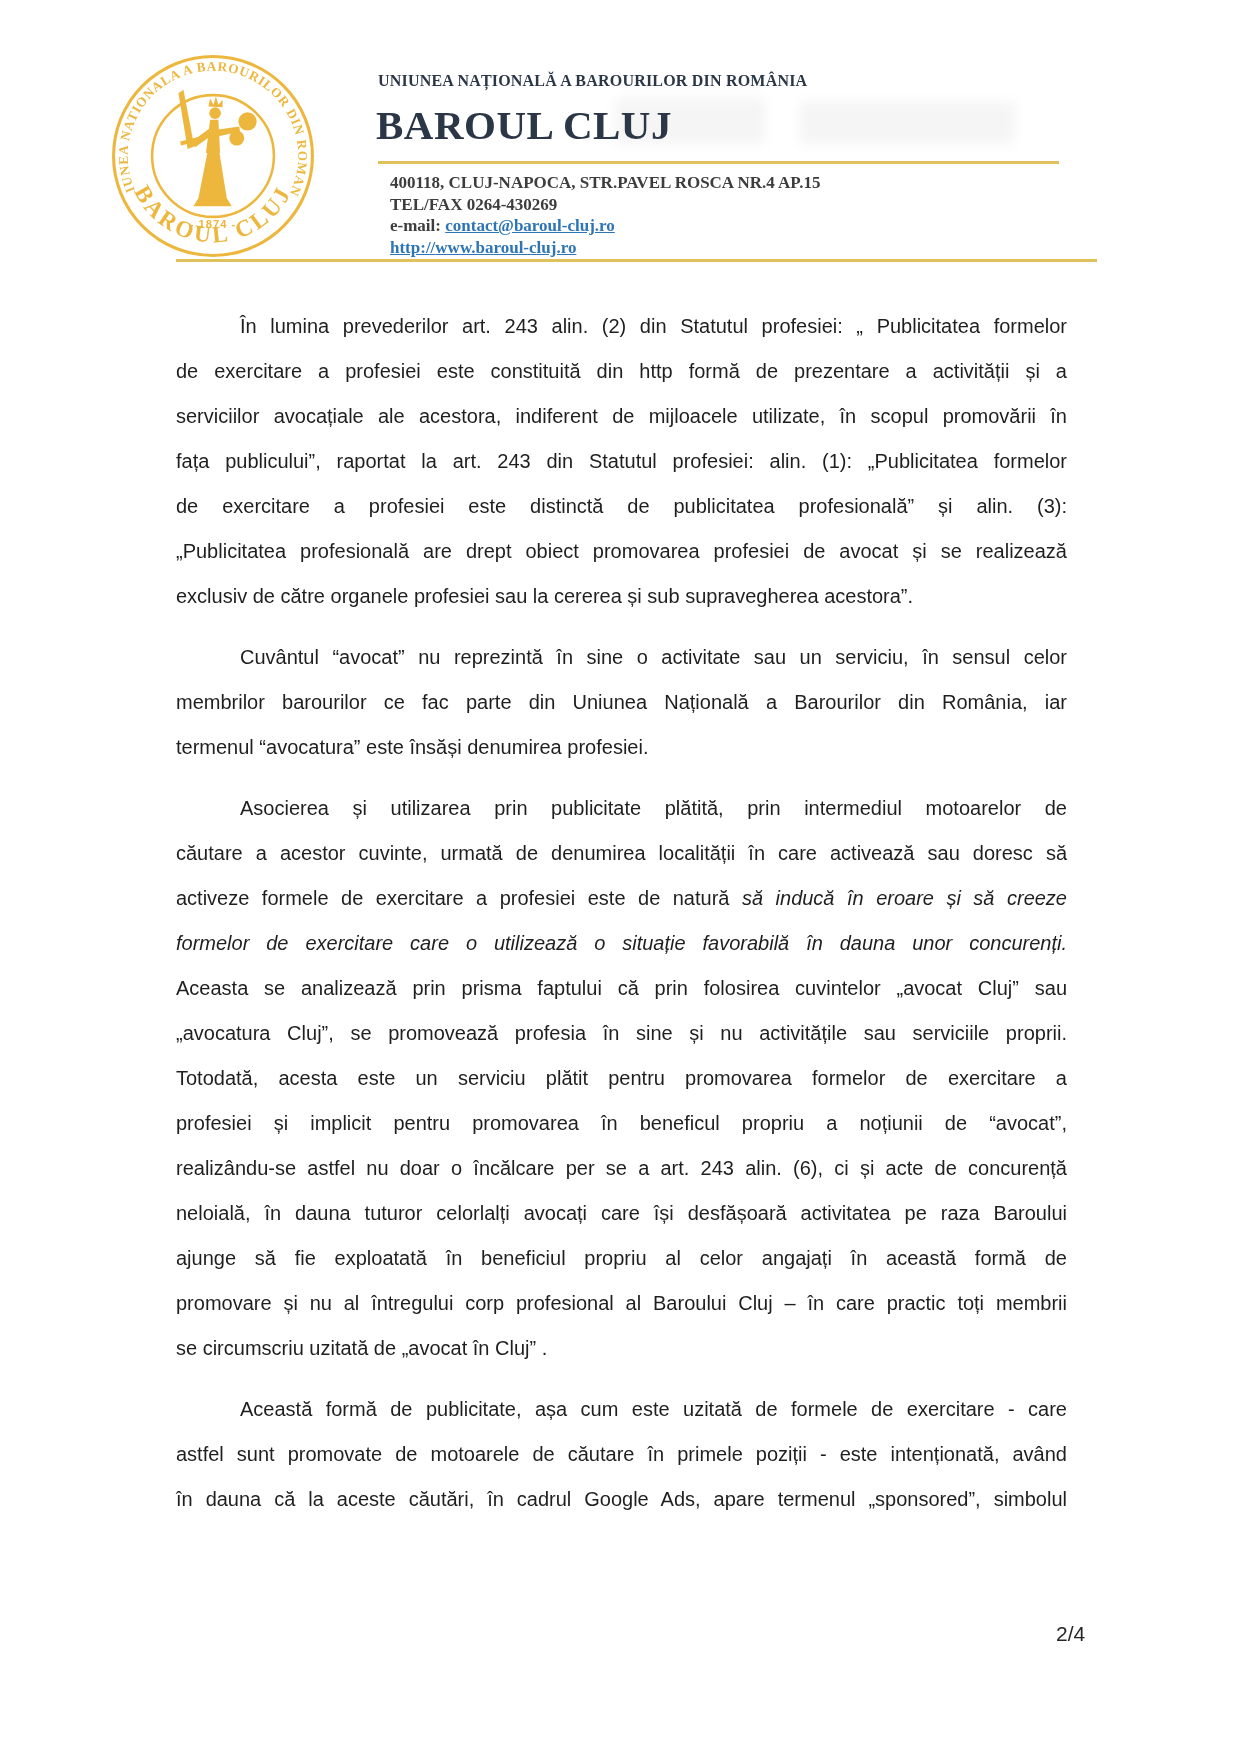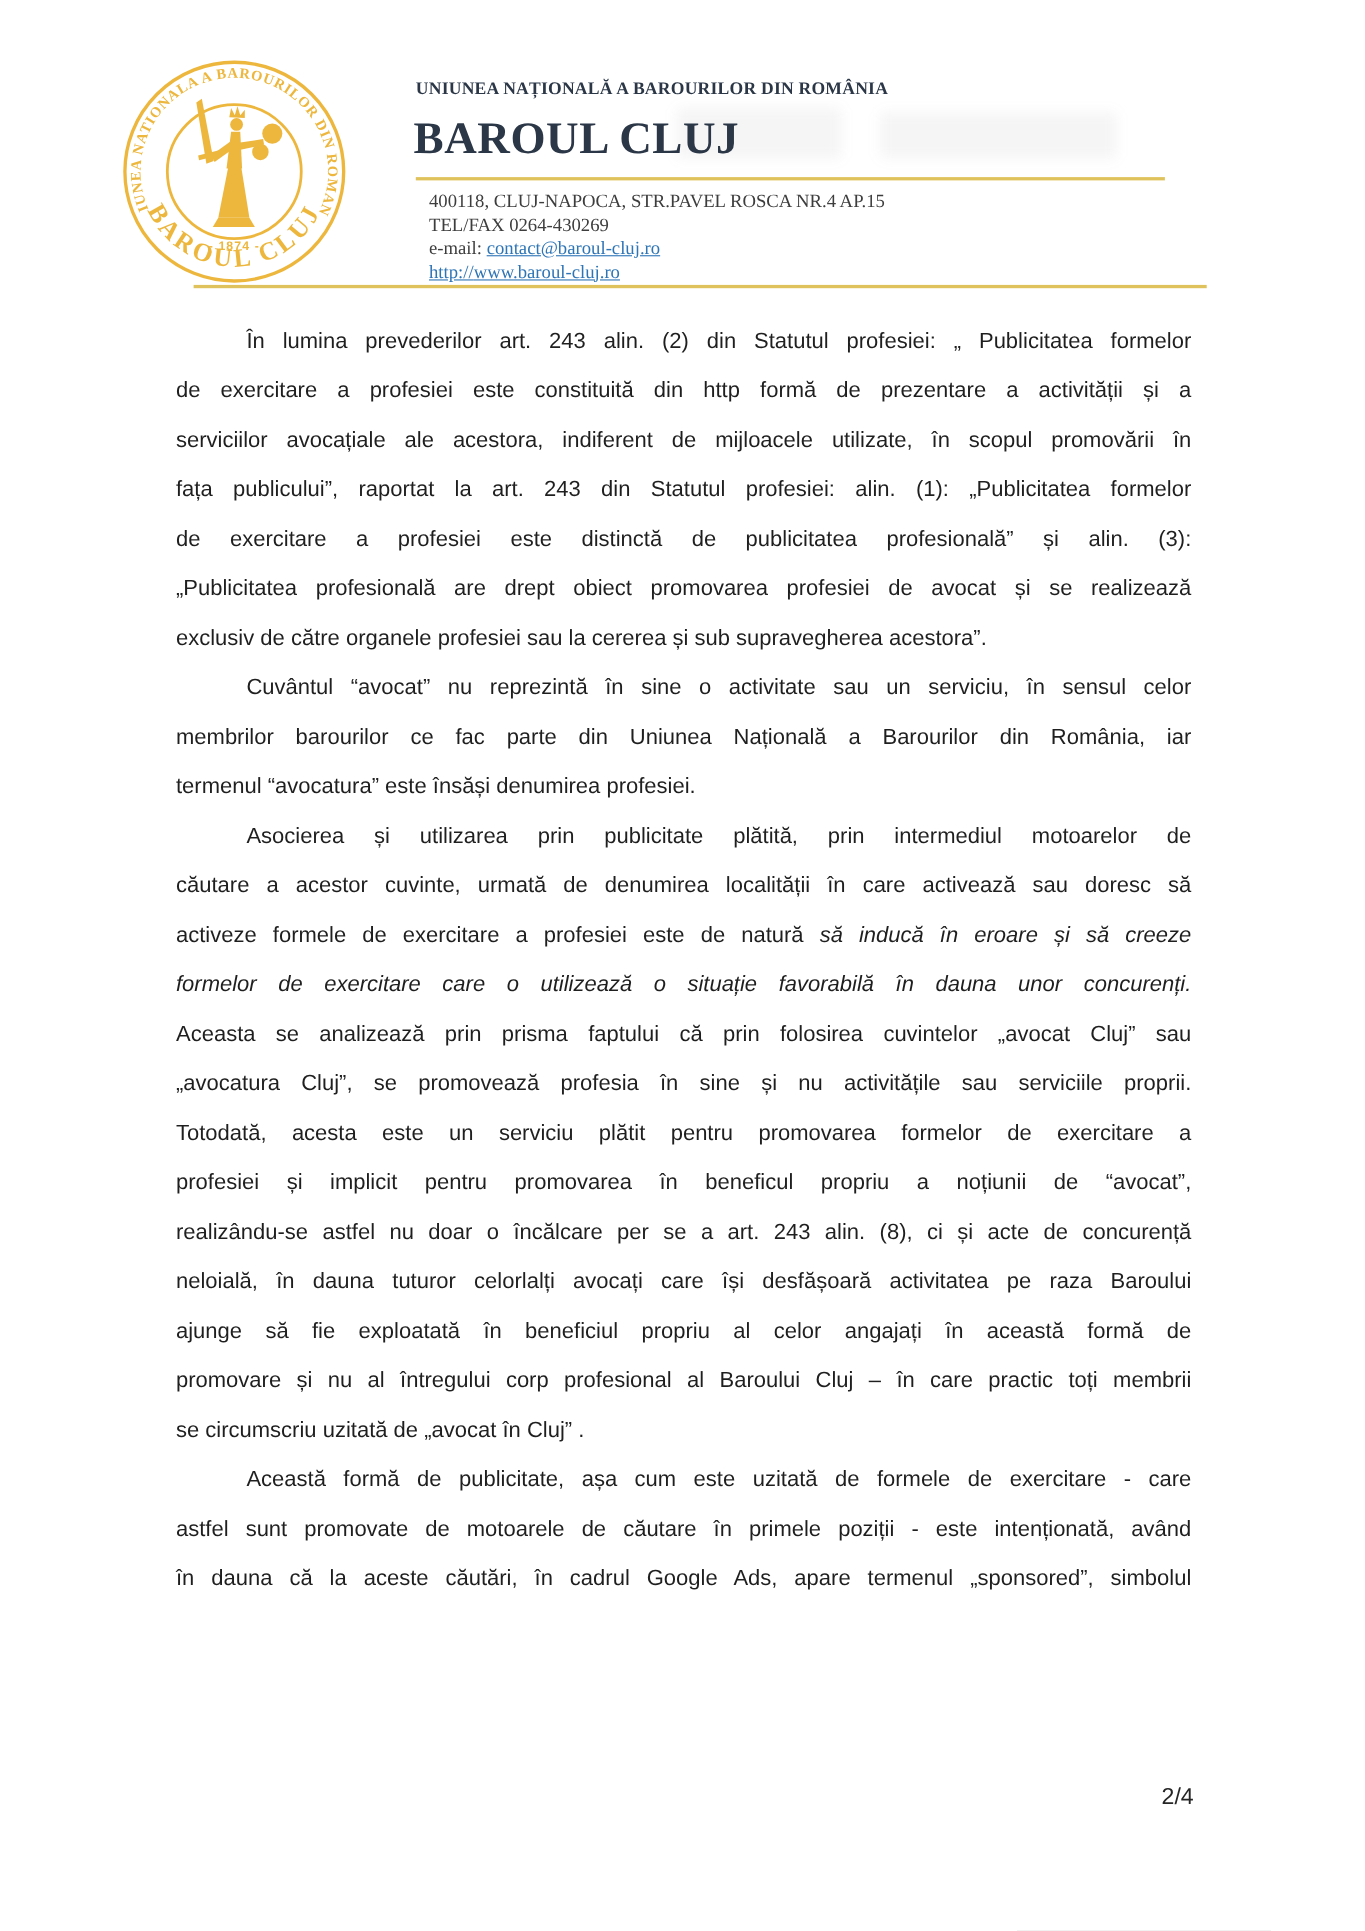--- a/index.html
+++ b/index.html
@@ -30,28 +30,28 @@
   .ghost { position:absolute; background:rgba(110,110,110,0.07); filter:blur(6px); border-radius:4px; }
   .g1 { left:615px; top:98px; width:150px; height:46px; }
   .g2 { left:800px; top:102px; width:215px; height:42px; }
 
   .rule { position:absolute; height:3px; background:#E0C25C; }
   .rule1 { left:378px; top:161px; width:681px; }
   .rule2 { left:176px; top:259px; width:921px; }
 
   .address {
     position:absolute; left:390px; top:172px;
-    font-family:"Liberation Serif", serif; font-weight:normal;
+    font-family:"Liberation Serif", serif; font-weight:bold;
     font-size:17px; line-height:21.5px; color:#3D3D3D;
   }
   .link { color:#2E75B6; text-decoration:underline; cursor:pointer; }
 
   
   .body { position:absolute; left:160px; top:288px; width:923px; color:#1F1F1F; }
-  .para { margin:0; }
+  .para { margin:16px; }
   .tline {
     font-size:20px; line-height:45px;
     text-align:justify; text-align-last:justify;
     white-space:normal;
   }
   .tline.endline { text-align-last:left; }
   .tline.first { text-indent:64px; }
   .it { font-style:italic; }
 
   .page-number {
@@ -129,21 +129,21 @@
       </div>
       <div class="para">
         <div class="tline first"><span>Asocierea și utilizarea prin publicitate plătită, prin intermediul motoarelor de</span></div>
         <div class="tline"><span>căutare a acestor cuvinte, urmată de denumirea localității în care activează sau doresc să</span></div>
         <div class="tline"><span>activeze formele de exercitare a profesiei este de natură </span><span class="it">să inducă în eroare și să creeze</span></div>
         <div class="tline"><span class="it">formelor de exercitare care o utilizează o situație favorabilă în dauna unor concurenți.</span></div>
         <div class="tline"><span>Aceasta se analizează prin prisma faptului că prin folosirea cuvintelor „avocat Cluj” sau</span></div>
         <div class="tline"><span>„avocatura Cluj”, se promovează profesia în sine și nu activitățile sau serviciile proprii.</span></div>
         <div class="tline"><span>Totodată, acesta este un serviciu plătit pentru promovarea formelor de exercitare a</span></div>
         <div class="tline"><span>profesiei și implicit pentru promovarea în beneficul propriu a noțiunii de “avocat”,</span></div>
-        <div class="tline"><span>realizându-se astfel nu doar o încălcare per se a art. 243 alin. (8), ci și acte de concurență</span></div>
+        <div class="tline"><span>realizându-se astfel nu doar o încălcare per se a art. 243 alin. (6), ci și acte de concurență</span></div>
         <div class="tline"><span>neloială, în dauna tuturor celorlalți avocați care își desfășoară activitatea pe raza Baroului</span></div>
         <div class="tline"><span>ajunge să fie exploatată în beneficiul propriu al celor angajați în această formă de</span></div>
         <div class="tline"><span>promovare și nu al întregului corp profesional al Baroului Cluj – în care practic toți membrii</span></div>
         <div class="tline endline"><span>se circumscriu uzitată de „avocat în Cluj” .</span></div>
       </div>
       <div class="para">
         <div class="tline first"><span>Această formă de publicitate, așa cum este uzitată de formele de exercitare - care</span></div>
         <div class="tline"><span>astfel sunt promovate de motoarele de căutare în primele poziții - este intenționată, având</span></div>
         <div class="tline"><span>în dauna că la aceste căutări, în cadrul Google Ads, apare termenul „sponsored”, simbolul</span></div>
       </div>

